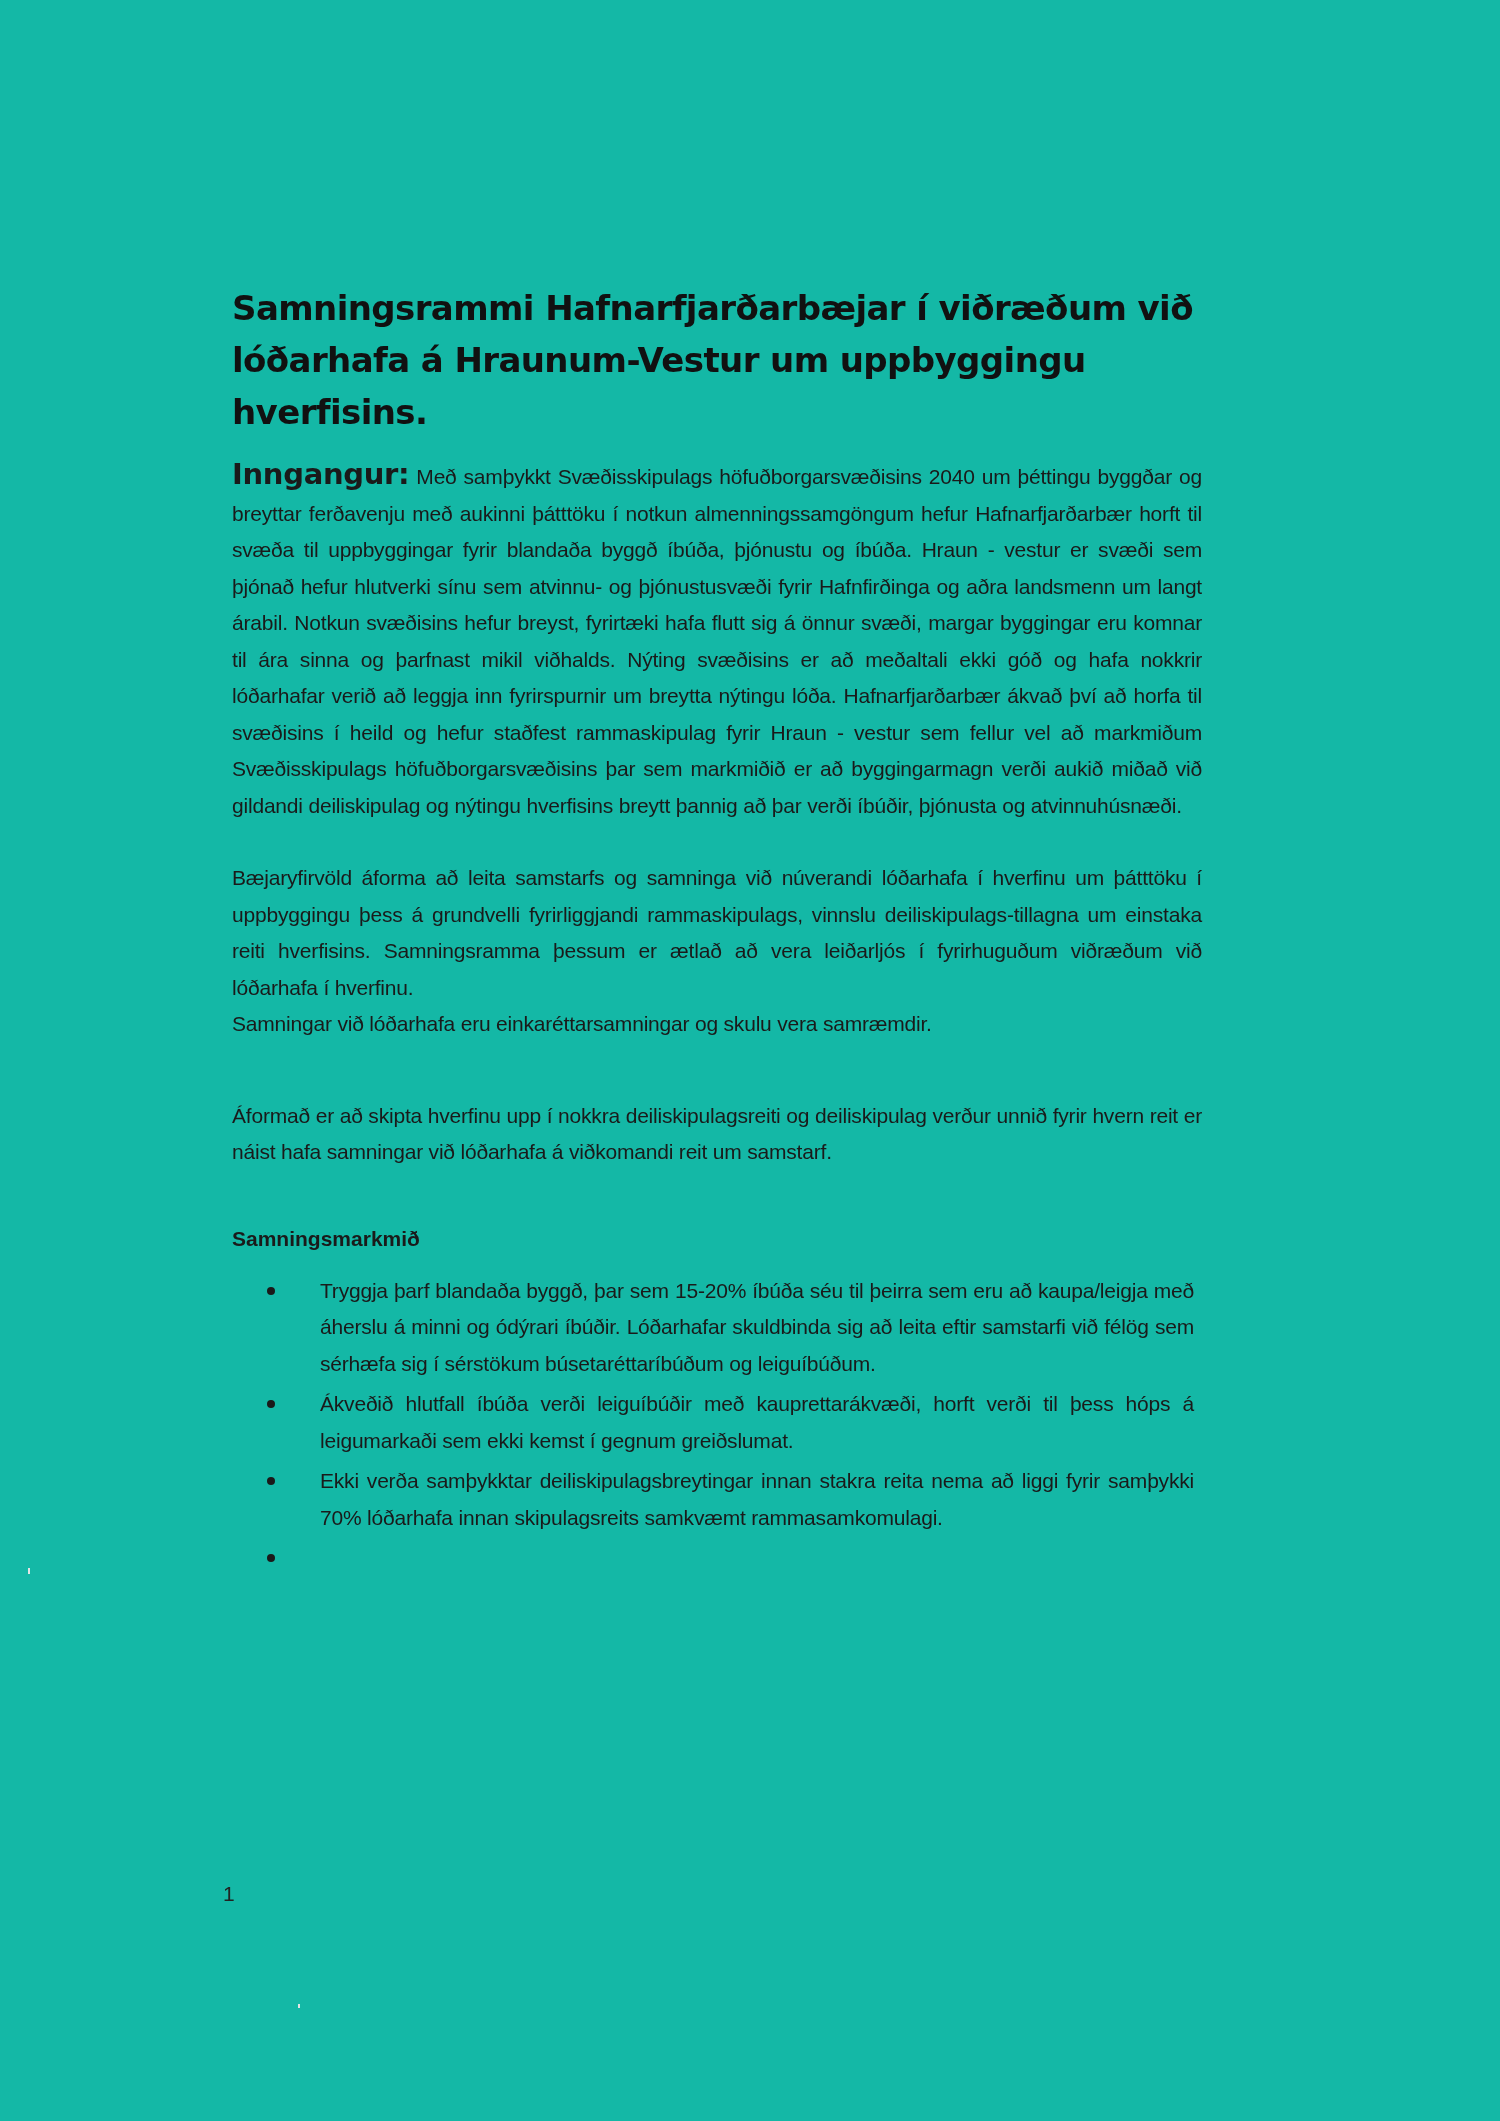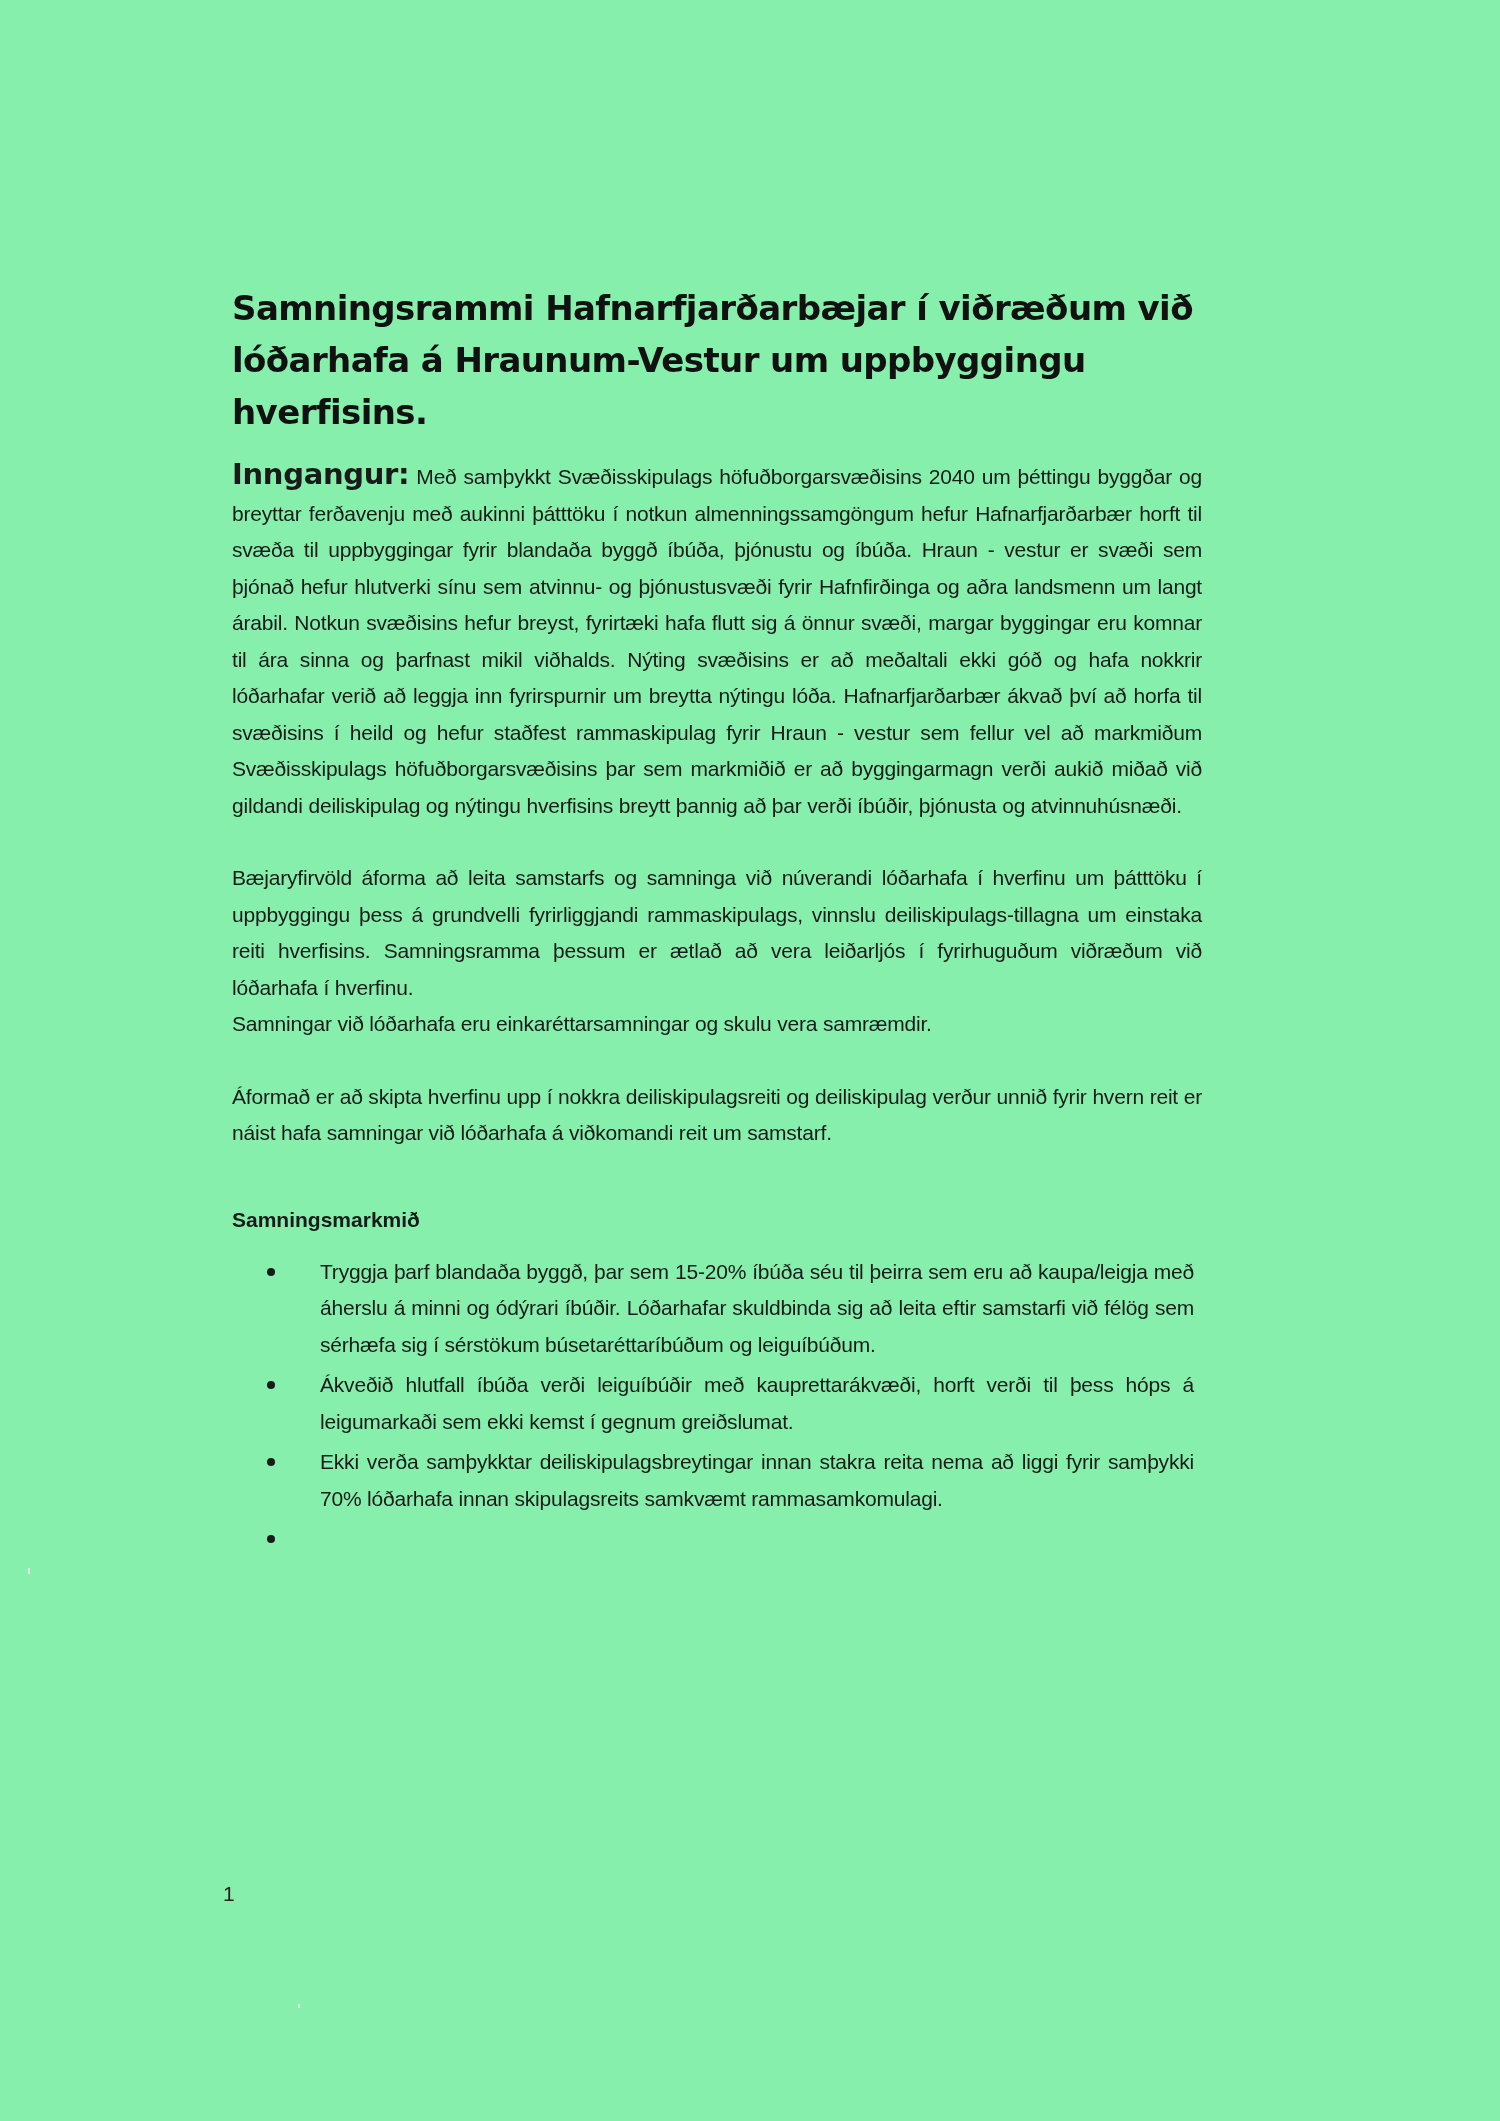--- a/index.html
+++ b/index.html
@@ -13,21 +13,21 @@
       position: relative;
       overflow: hidden;
       color: #1a1a1a;
       font-family: "Liberation Sans", "DejaVu Sans", sans-serif;
     }
     .page {
       position: absolute;
       left: 0; top: 0;
       width: 1500px;
       height: 2121px;
-      background: #86efac;
+      background: #14b8a6;
     }
     .content {
       position: absolute;
       left: 232px;
       top: 282px;
       width: 970px;
     }
     .title {
       font-family: "DejaVu Sans", "Liberation Sans", sans-serif;
       font-weight: bold;
@@ -44,21 +44,21 @@
       text-align: justify;
       letter-spacing: -0.2px;
     }
     .lead-label {
       font-family: "DejaVu Sans", "Liberation Sans", sans-serif;
       font-weight: bold;
       font-size: 29px;
       letter-spacing: -0.3px;
     }
     .gap-1 { margin-top: 36px; }
-    .gap-2 { margin-top: 36px; }
+    .gap-2 { margin-top: 55px; }
     .section-heading {
       font-weight: bold;
       font-size: 21px;
       line-height: 36px;
       margin: 50px 0 16px 0;
     }
     ul.goals {
       list-style: none;
       margin: 8px;
       padding: 0;

